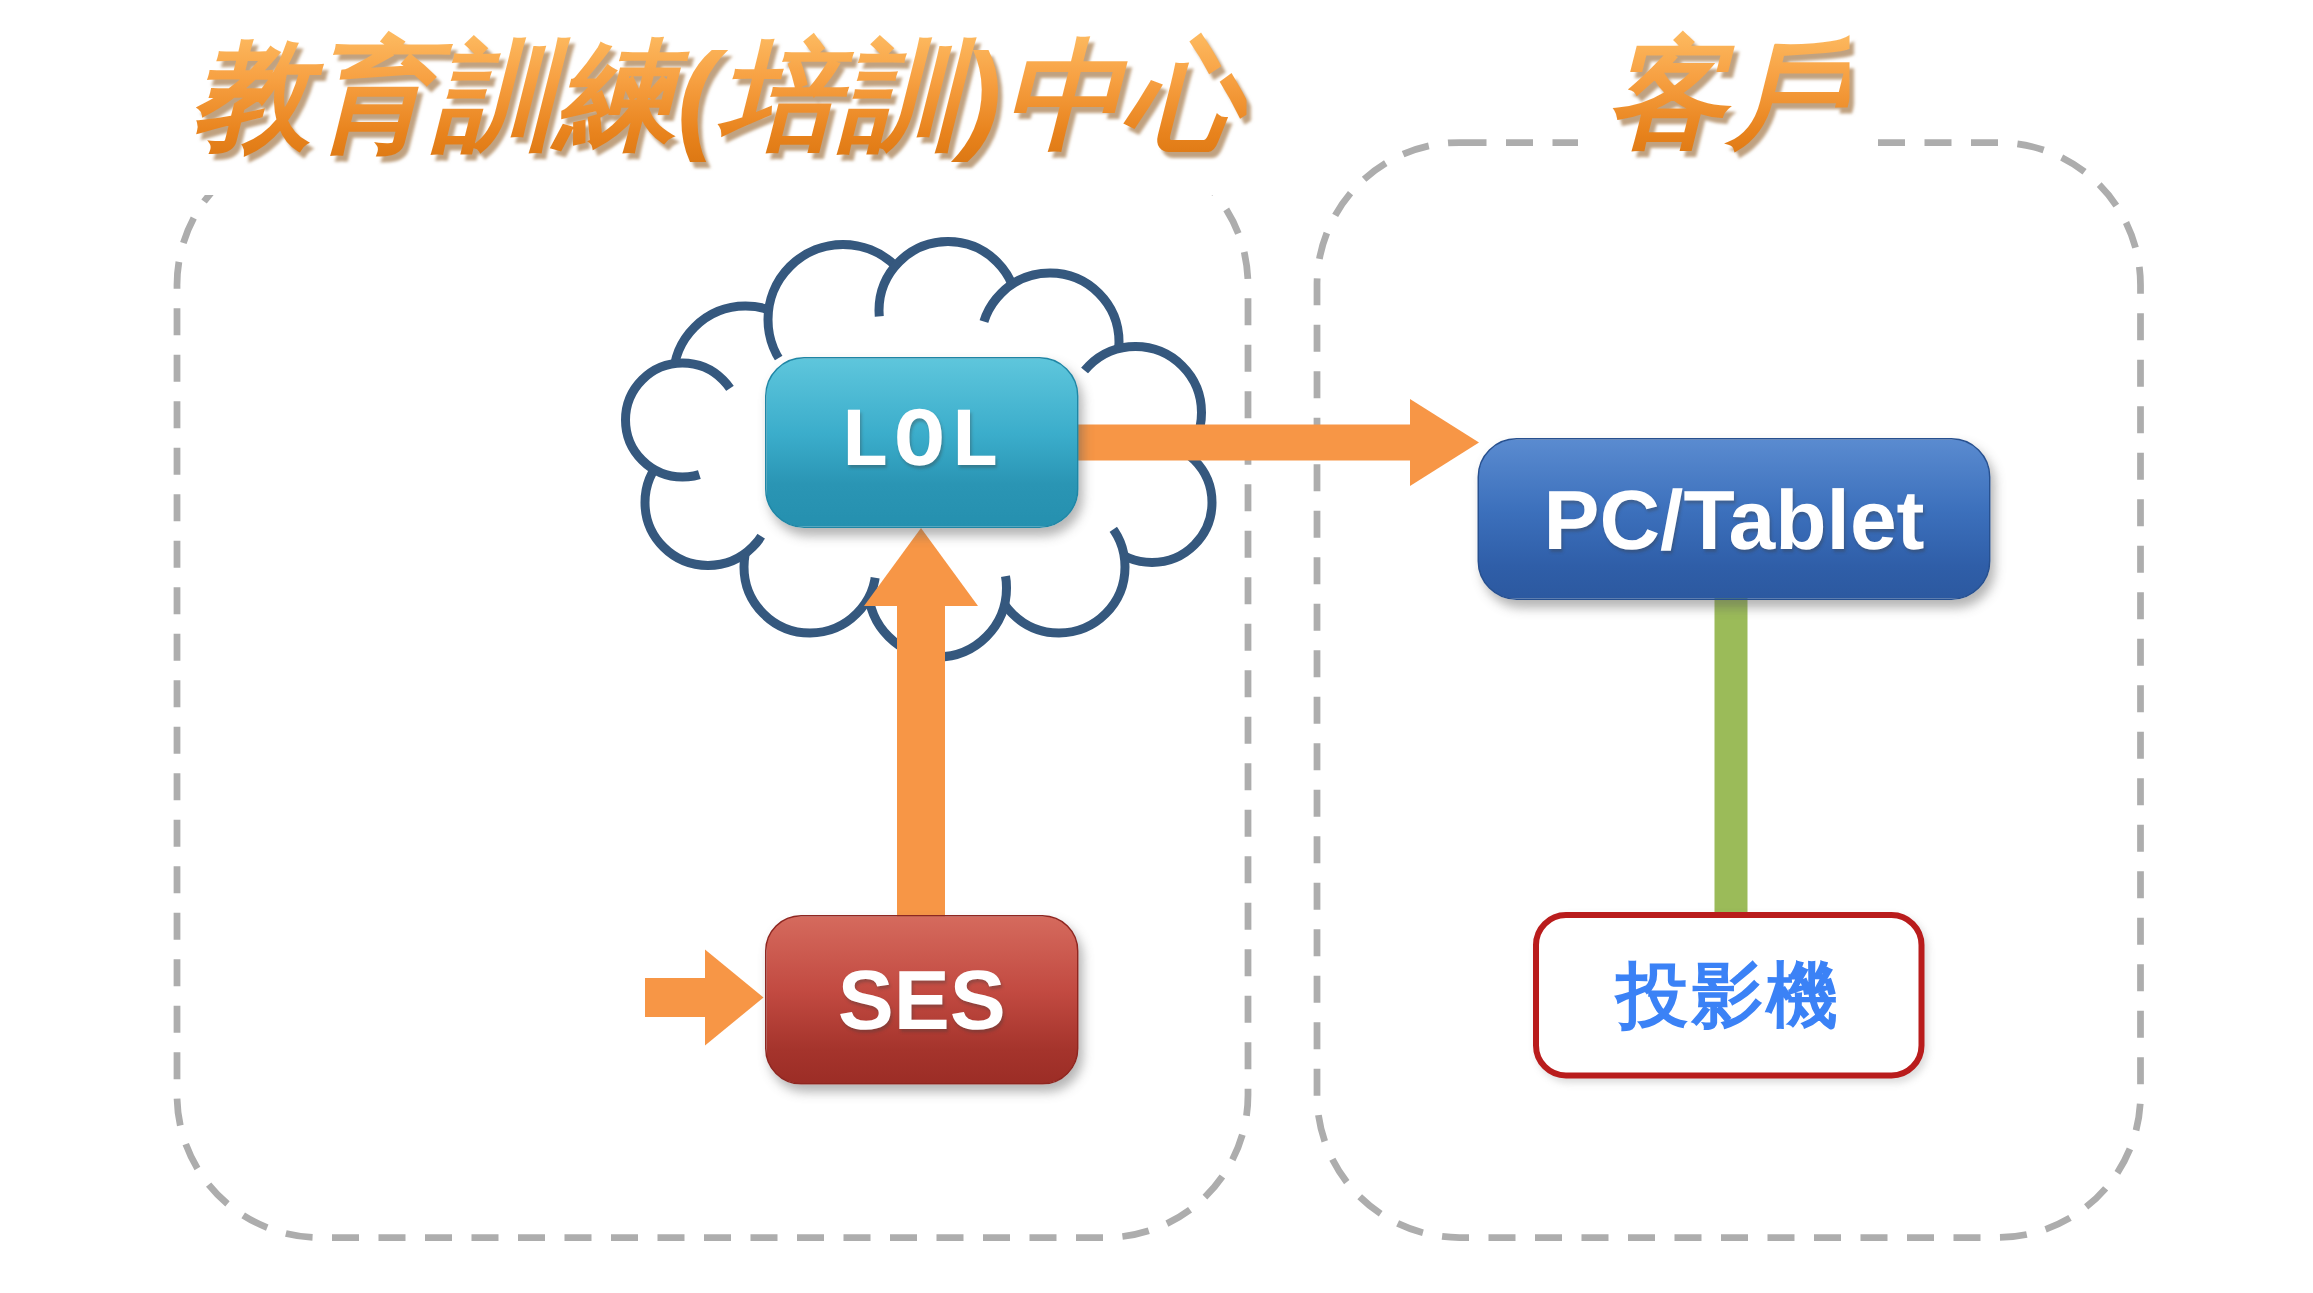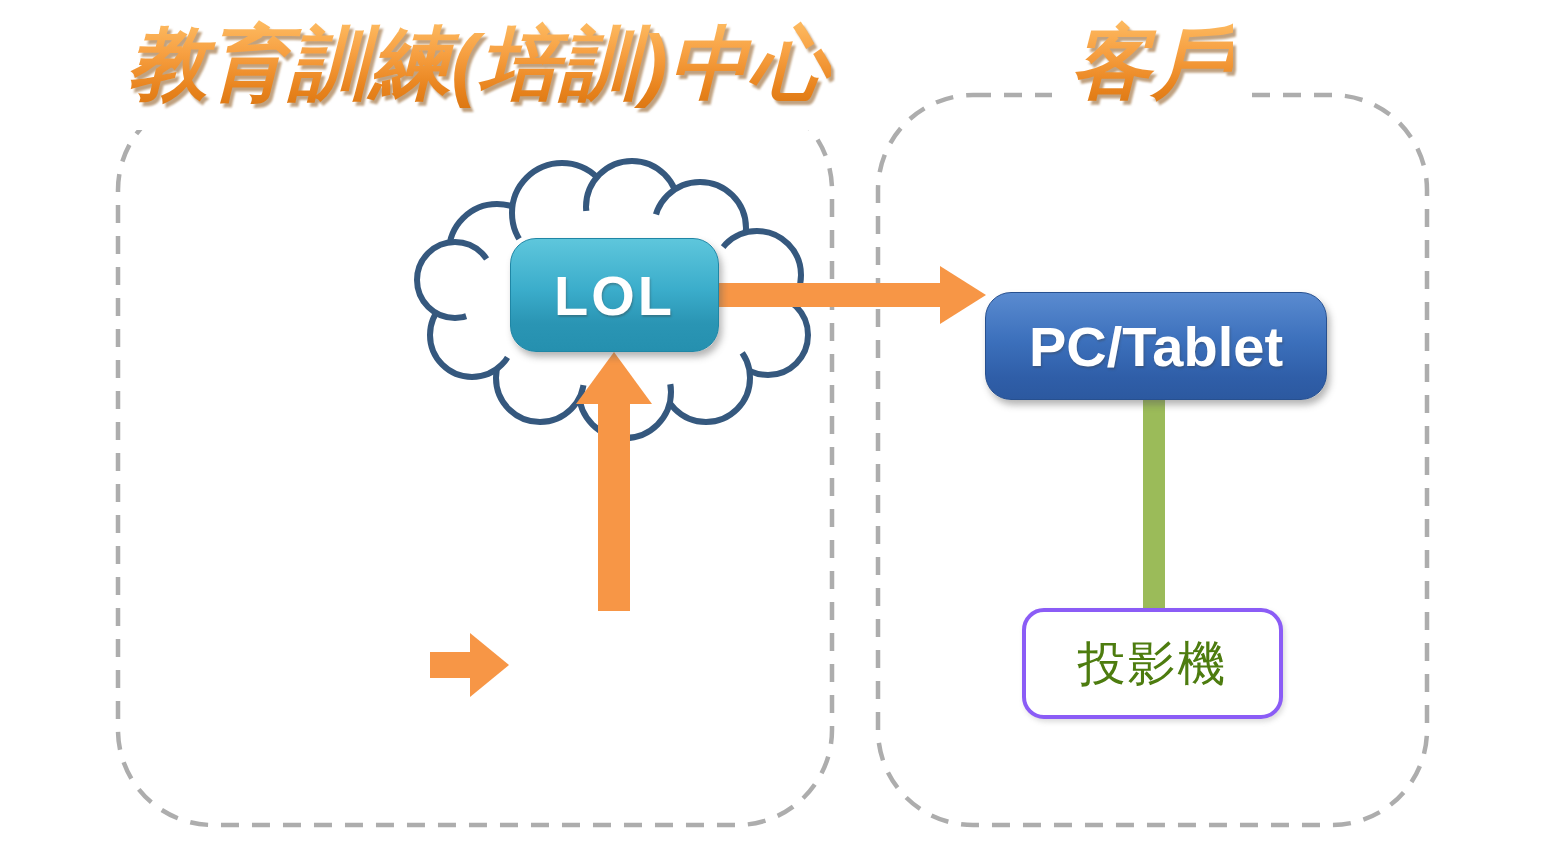--- a/index.html
+++ b/index.html
@@ -47,20 +47,21 @@
     display: flex; align-items: center; justify-content: center;
     color: #ffffff; font-weight: bold;
     box-shadow: 3px 5px 7px rgba(90,90,90,0.45);
     text-shadow: 1px 2px 2px rgba(60,60,60,0.35);
   }
   .node-lol {
     left: 510px; top: 238px; width: 207px; height: 112px;
     border-radius: 26px; font-size: 56px; letter-spacing: 3px;
     background: linear-gradient(180deg, #5EC6DC 0%, #3BADCB 45%, #2A95B4 75%, #2590AF 100%);
     border: 1px solid #1F86A5;
+    font-family: Liberation Mono, monospace;
   }
   .node-icam {
     left: 216px; top: 610px; width: 214px; height: 111px;
     border-radius: 24px; font-size: 56px;
     background: linear-gradient(180deg, #A9CB69 0%, #8BB347 45%, #6E9930 80%, #648D2B 100%);
     border: 1px solid #5D8526;
   }
   .node-ses {
     left: 510px; top: 610px; width: 207px; height: 111px;
     border-radius: 24px; font-size: 56px;
@@ -69,24 +70,24 @@
   }
   .node-pc {
     left: 985px; top: 252px; width: 340px; height: 106px;
     border-radius: 26px; font-size: 56px;
     background: linear-gradient(180deg, #5A8BD0 0%, #3C70BC 45%, #2F5EA8 80%, #2C59A0 100%);
     border: 1px solid #27508F;
     margin-top: 40px;
   }
   .node-projector {
     left: 1022px; top: 608px; width: 253px; height: 103px;
-    border-radius: 22px; font-size: 48px; font-weight: normal;
+    border-radius: 22px; font-size: 48px; font-weight: bold;
     background: #ffffff;
-    border: 4px solid #8b5cf6;
-    color: #4d7c0f;
+    border: 4px solid #b91c1c;
+    color: #3b82f6;
     box-shadow: 2px 3px 5px rgba(120,120,120,0.25);
     text-shadow: none;
     letter-spacing: 2px;
   }
 
   .orange { fill: #F79646; }
   .green-connector { fill: #9BBB59; }
 </style>
 </head>
 <body>
@@ -140,20 +141,23 @@
       <rect class="orange" x="716" y="283" width="226" height="24"></rect>
       <polygon class="orange" points="940,266 940,324 986,295"></polygon>
     </g>
   </svg>
 
   <div class="node node-lol">
     <span>LOL</span>
   </div>
 
 
+  <div class="node node-ses">
+    <span>SES</span>
+  </div>
 
   <div class="node node-pc">
     <span>PC/Tablet</span>
   </div>
 
   <div class="node node-projector">
     <span>投影機</span>
   </div>
 
 </div>

